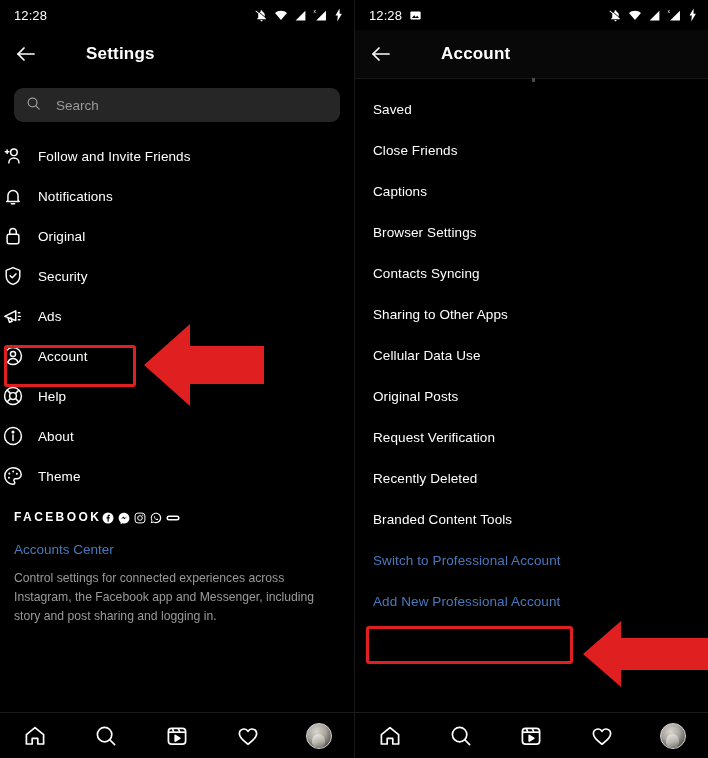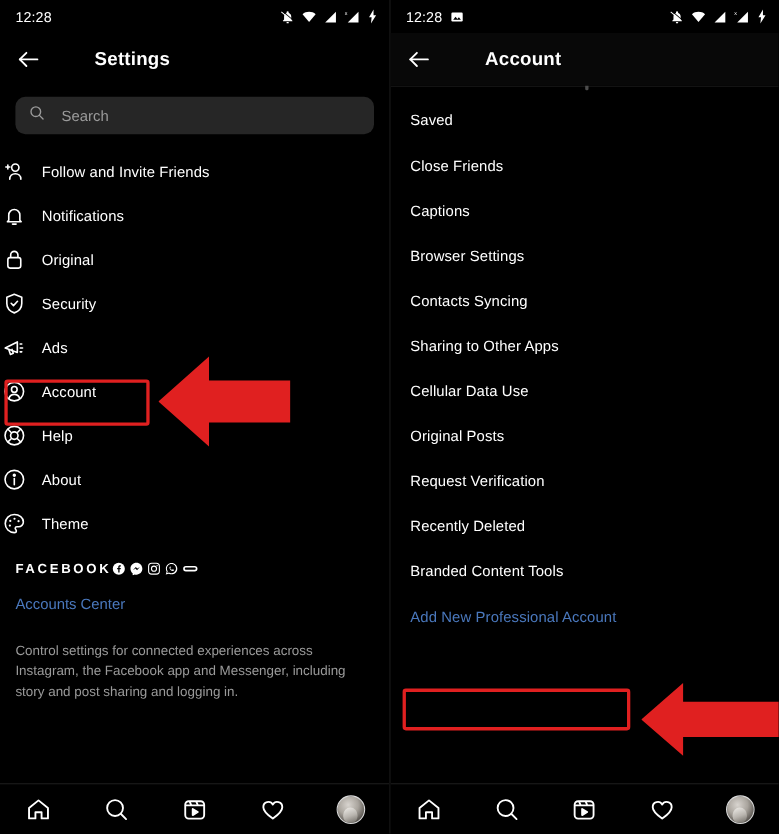--- a/index.html
+++ b/index.html
@@ -54,21 +54,21 @@
   .fb-row { display:flex; gap:1px; }
   .fb-word {
     color:#fff; font-size:12px; font-weight:bold; letter-spacing:2.4px;
   }
   .fb-icons { display:flex; align-items:center; gap:4px; }
   .accounts-center {
     color:#4a78bd; font-size:13.5px; margin-top:14px;
   }
   .fb-desc {
     color:#9a9a9a; font-size:12.2px; line-height:19px;
-    margin-top:25px; max-width:330px;
+    margin-top:12px; max-width:330px;
   }
   .logins-title {
     color:#fff; font-size:14px; font-weight:bold; margin-top:28px;
   }
 
   
   .acct-clip { position:absolute; top:78px; left:0; right:0; bottom:36px; overflow:hidden;text-align:center; }
   .acct-divider { height:1px; background:#161616; }
   .acct-sliver { height:10px; position:relative; }
   .acct-sliver::after {
@@ -437,20 +437,23 @@
       <div class="acct-item">
           <span class="label">Request Verification</span>
         </div>
       <div class="acct-item">
           <span class="label">Recently Deleted</span>
         </div>
       <div class="acct-item">
           <span class="label">Branded Content Tools</span>
         </div>
       <div class="acct-item link">
+          <span class="label">Switch to Professional Account</span>
+        </div>
+      <div class="acct-item link">
           <span class="label">Add New Professional Account</span>
         </div>
     </div>
 
     <div class="bottomnav">
       <span class="nav-item">
         <svg width="24" height="24" viewBox="0 0 24 24" fill="none" stroke="#fff" stroke-width="1.7" stroke-linejoin="round">
             <path d="M3.4 10.6 12 3.6l8.6 7v9.4h-5.8v-5.6H9.2V20H3.4z"></path>
           </svg>
       </span>

